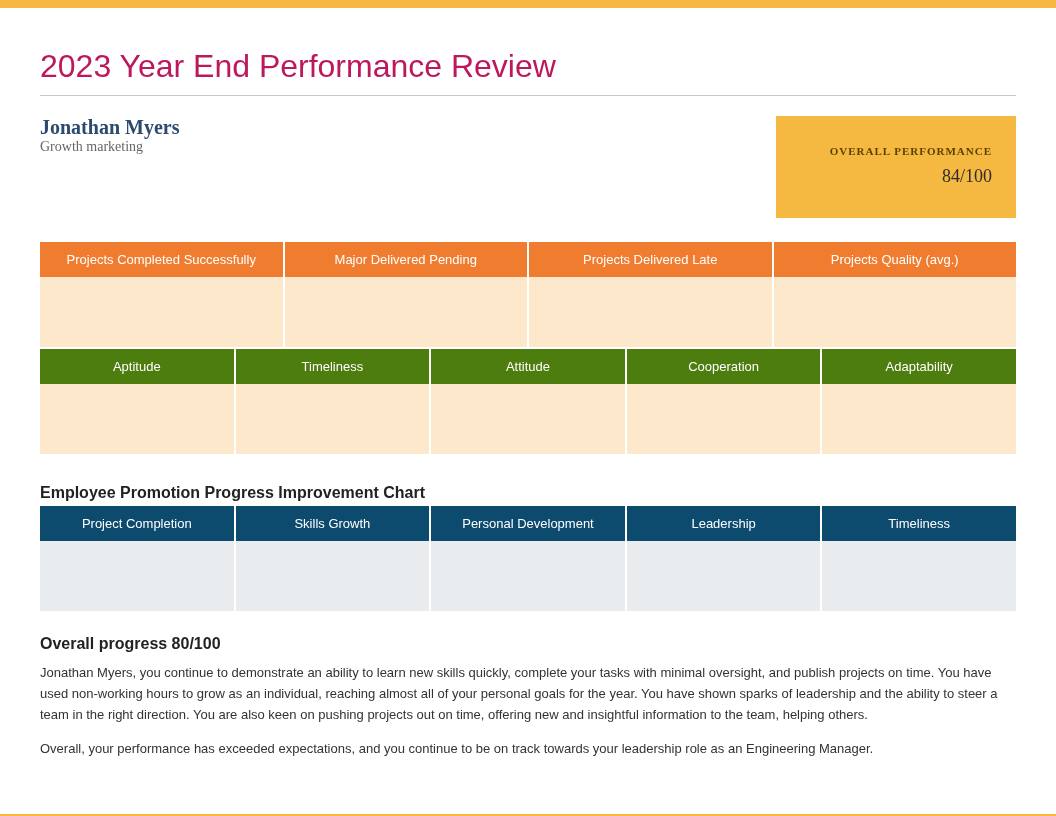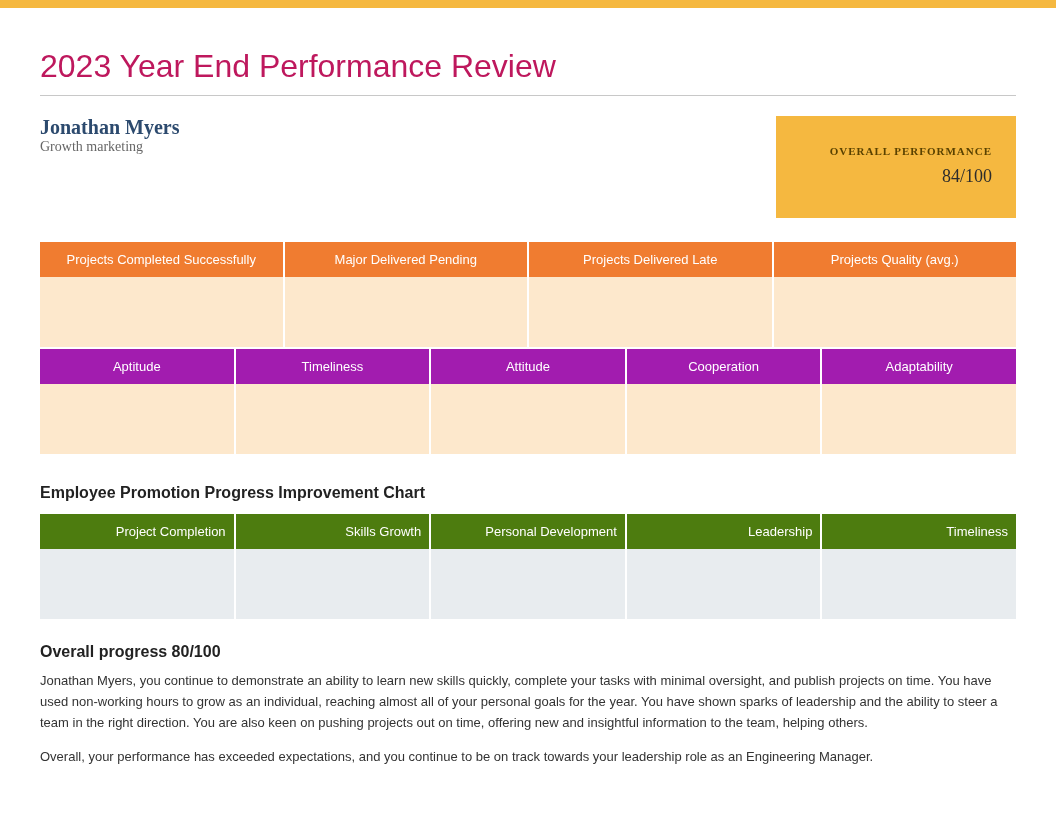--- a/index.html
+++ b/index.html
@@ -99,56 +99,56 @@
       display: grid;
       grid-template-columns: repeat(5, 1fr);
       gap: 2px;
       margin-bottom: 30px;
     }
     .skill-card {
       display: flex;
       flex-direction: column;
     }
     .skill-card .skill-header {
-      background: #a21caf;
+      background: #4d7c0f;
       color: #fff;
       font-size: 13px;
       text-align: center;
       padding: 10px 8px;
     }
     .skill-card .skill-body {
       background: #fde8cc;
       flex: 1;
       min-height: 70px;
     }
 
     
     .chart-section {
       margin-bottom: 24px;
     }
     .chart-title {
       font-size: 16px;
       font-weight: bold;
       color: #222;
-      margin-bottom: 12px;
+      margin-bottom: 4px;
     }
     .chart-grid {
       display: grid;
       grid-template-columns: repeat(5, 1fr);
       gap: 2px;
     }
     .chart-card {
       display: flex;
       flex-direction: column;
     }
     .chart-card .chart-header {
-      background: #4d7c0f;
+      background: #0c4a6e;
       color: #fff;
       font-size: 13px;
-      text-align: right;
+      text-align: center;
       padding: 10px 8px;
     }
     .chart-card .chart-body {
       background: #e8ecef;
       min-height: 70px;
     }
 
     
     .overall-progress-section {
       margin-top: 4px;

